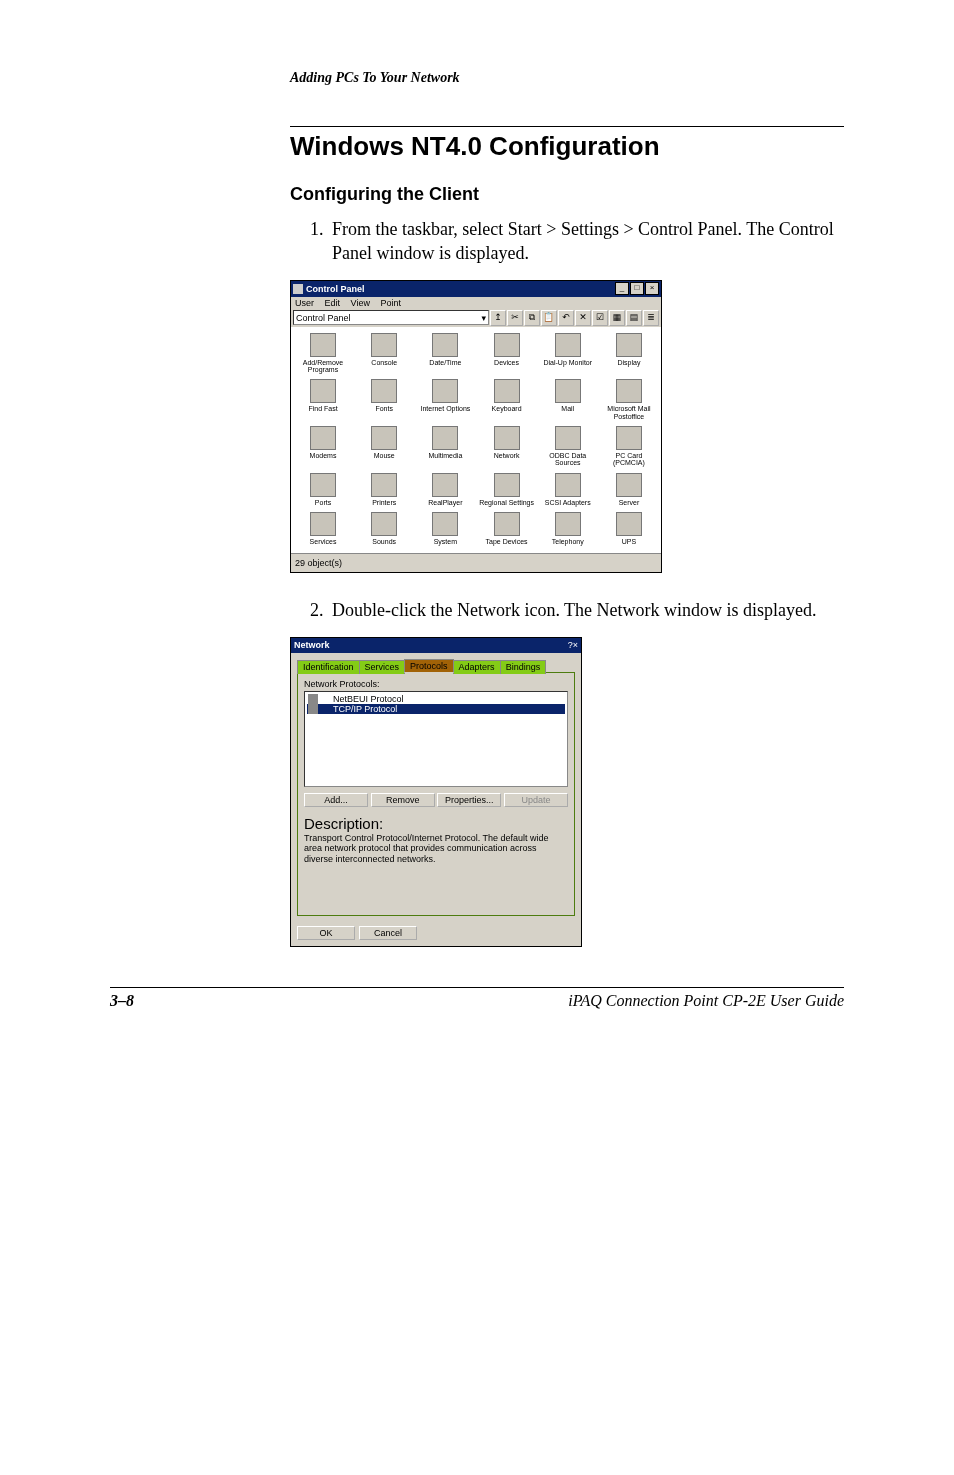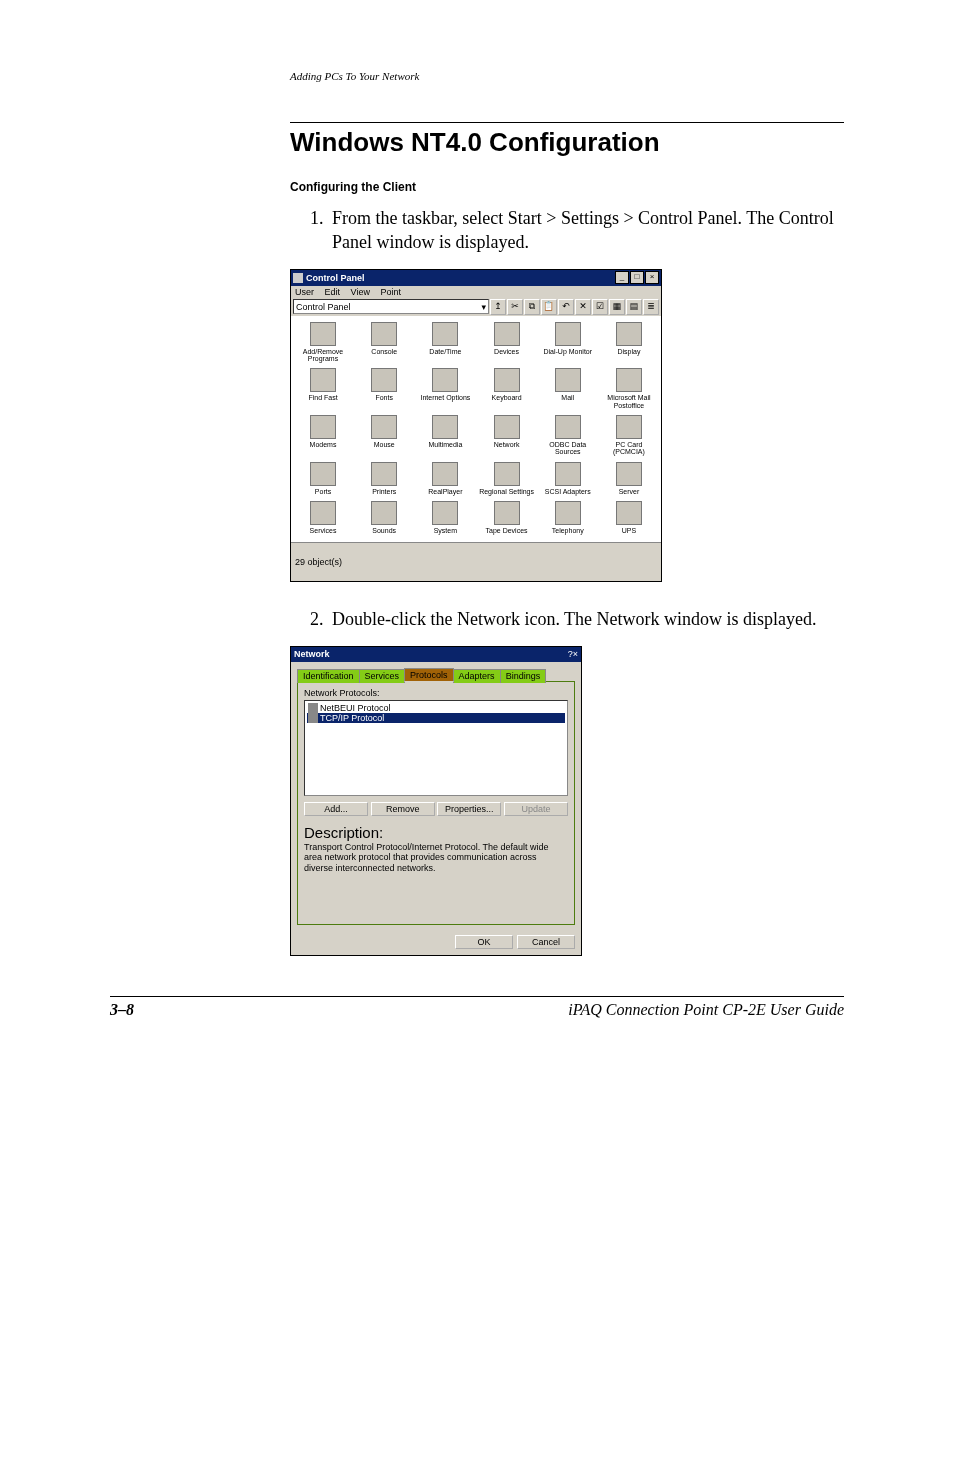--- a/index.html
+++ b/index.html
@@ -17,34 +17,35 @@
     position: relative;
     min-height: 1475px;
   }
   .header-rule {
     border-top: 1px solid #000;
     margin-bottom: 4px;
     margin-left: 180px;
   }
   .header {
     font-style: italic;
-    font-size: 11px;
+    font-size: 14px;
     margin-left: 180px;
     margin-bottom: 40px;
+    font-weight: bold;
   }
   h1.section-title {
     font-family: Arial, Helvetica, sans-serif;
     font-size: 26px;
     font-weight: bold;
     margin: 0 0 22px 0;
     padding-left: 180px;
   }
   h2.subsection-title {
     font-family: Arial, Helvetica, sans-serif;
-    font-size: 12px;
+    font-size: 18px;
     font-weight: bold;
     margin: 0 0 12px 0;
     padding-left: 180px;
   }
   ol.steps {
     margin: 0;
     padding: 0 0 0 200px;
     list-style: none;
     counter-reset: step;
   }
@@ -132,21 +133,21 @@
   }
   .cp-icon .g {
     width: 24px; height: 22px; margin: 0 auto 2px;
     background: #c8c4ba;
     border: 1px solid #777;
   }
   .cp-status {
     background: #d6d2c8;
     border-top: 1px solid #888;
     font-size: 9px;
-    padding: 14px 4px;
+    padding: 4px 4px;
   }
   
   .net-window {
     width: 290px;
     border: 1px solid #000;
     background: #d6d2c8;
     font-family: Tahoma, Arial, sans-serif;
     font-size: 9px;
   }
   .net-title {
@@ -190,21 +191,21 @@
   .net-label { font-size: 9px; margin-bottom: 2px; }
   .net-list {
     background: #fff;
     border: 1px inset #888;
     height: 90px;
     padding: 2px;
     font-size: 9px;
   }
   .net-list .item {
     padding: 0 1px;
-    display:flex; align-items:flex-end; gap:2px;
+    display:flex; align-items:flex-end; gap:15px;
   }
   .net-list .proticon { width:10px; height:10px; background:#888; display:inline-block; }
   .net-list .item.sel { background:#0a246a; color:#fff; }
   .net-btnrow {
     display: flex;
     justify-content: space-between;
     margin: 6px 0 8px 0;
   }
   .net-btn {
     width: 62px;
@@ -217,21 +218,21 @@
   .net-btn.disabled { color: #888; }
   .net-desc-label { font-size: 15px; }
   .net-desc {
     font-size: 9px;
     line-height: 1.2;
     padding: 1px 0 0 0;
     min-height: 45px;
   }
   .net-bottom {
     display: flex;
-    justify-content: flex-end;
+    justify-content: flex-start;
     gap: 4px;
     padding: 4px 6px 6px 6px;
   }
   
   .footer-rule {
     border-top: 1px solid #000;
     margin-top: 40px;
     margin-left: 0;
   }
   .footer {

